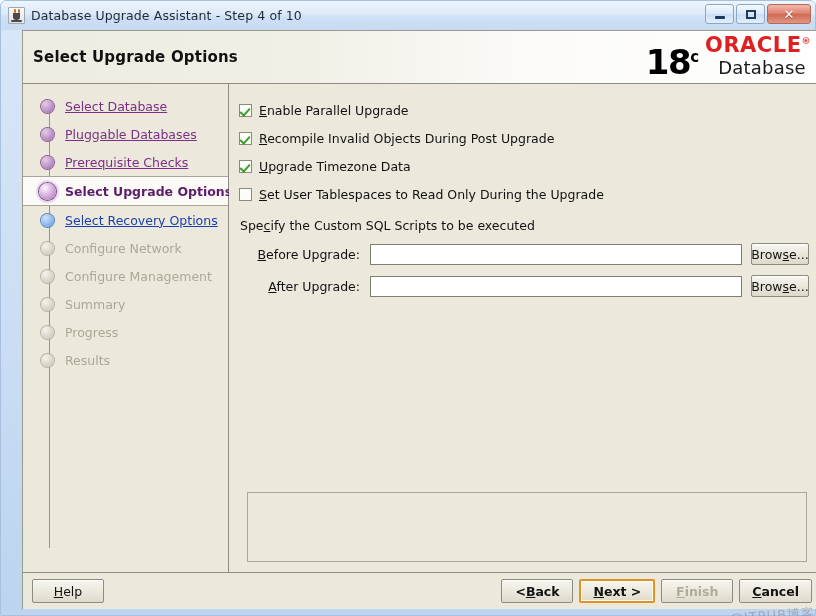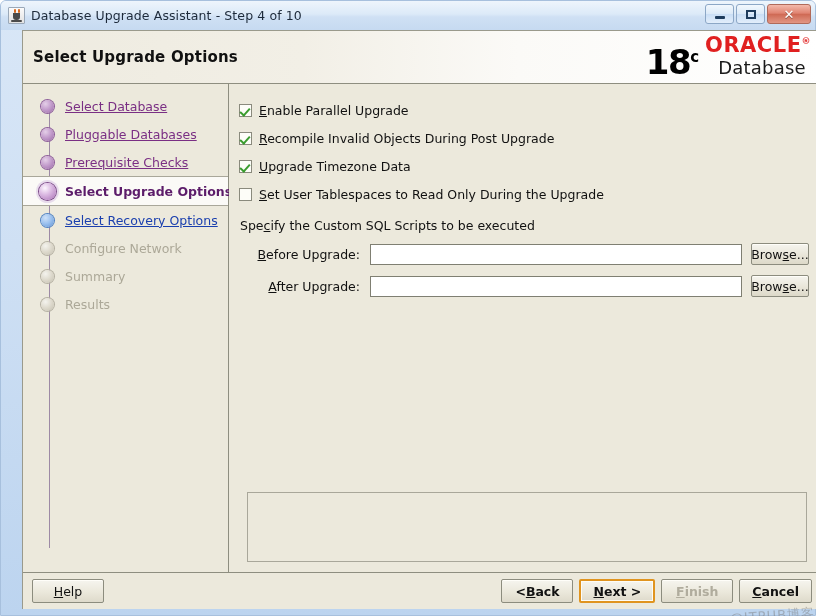--- a/index.html
+++ b/index.html
@@ -382,21 +382,29 @@
             <div class="nav-item next">
               <div class="bullet"></div>
               <div class="nav-label">Select Recovery Options</div>
             </div>
             <div class="nav-item future">
               <div class="bullet"></div>
               <div class="nav-label">Configure Network</div>
             </div>
             <div class="nav-item future">
               <div class="bullet"></div>
+              <div class="nav-label">Configure Management</div>
+            </div>
+            <div class="nav-item future">
+              <div class="bullet"></div>
               <div class="nav-label">Summary</div>
+            </div>
+            <div class="nav-item future">
+              <div class="bullet"></div>
+              <div class="nav-label">Progress</div>
             </div>
             <div class="nav-item future">
               <div class="bullet"></div>
               <div class="nav-label">Results</div>
             </div>
           </div>
       </div>
 
       <div id="content">
         <div id="checkbox-list">

